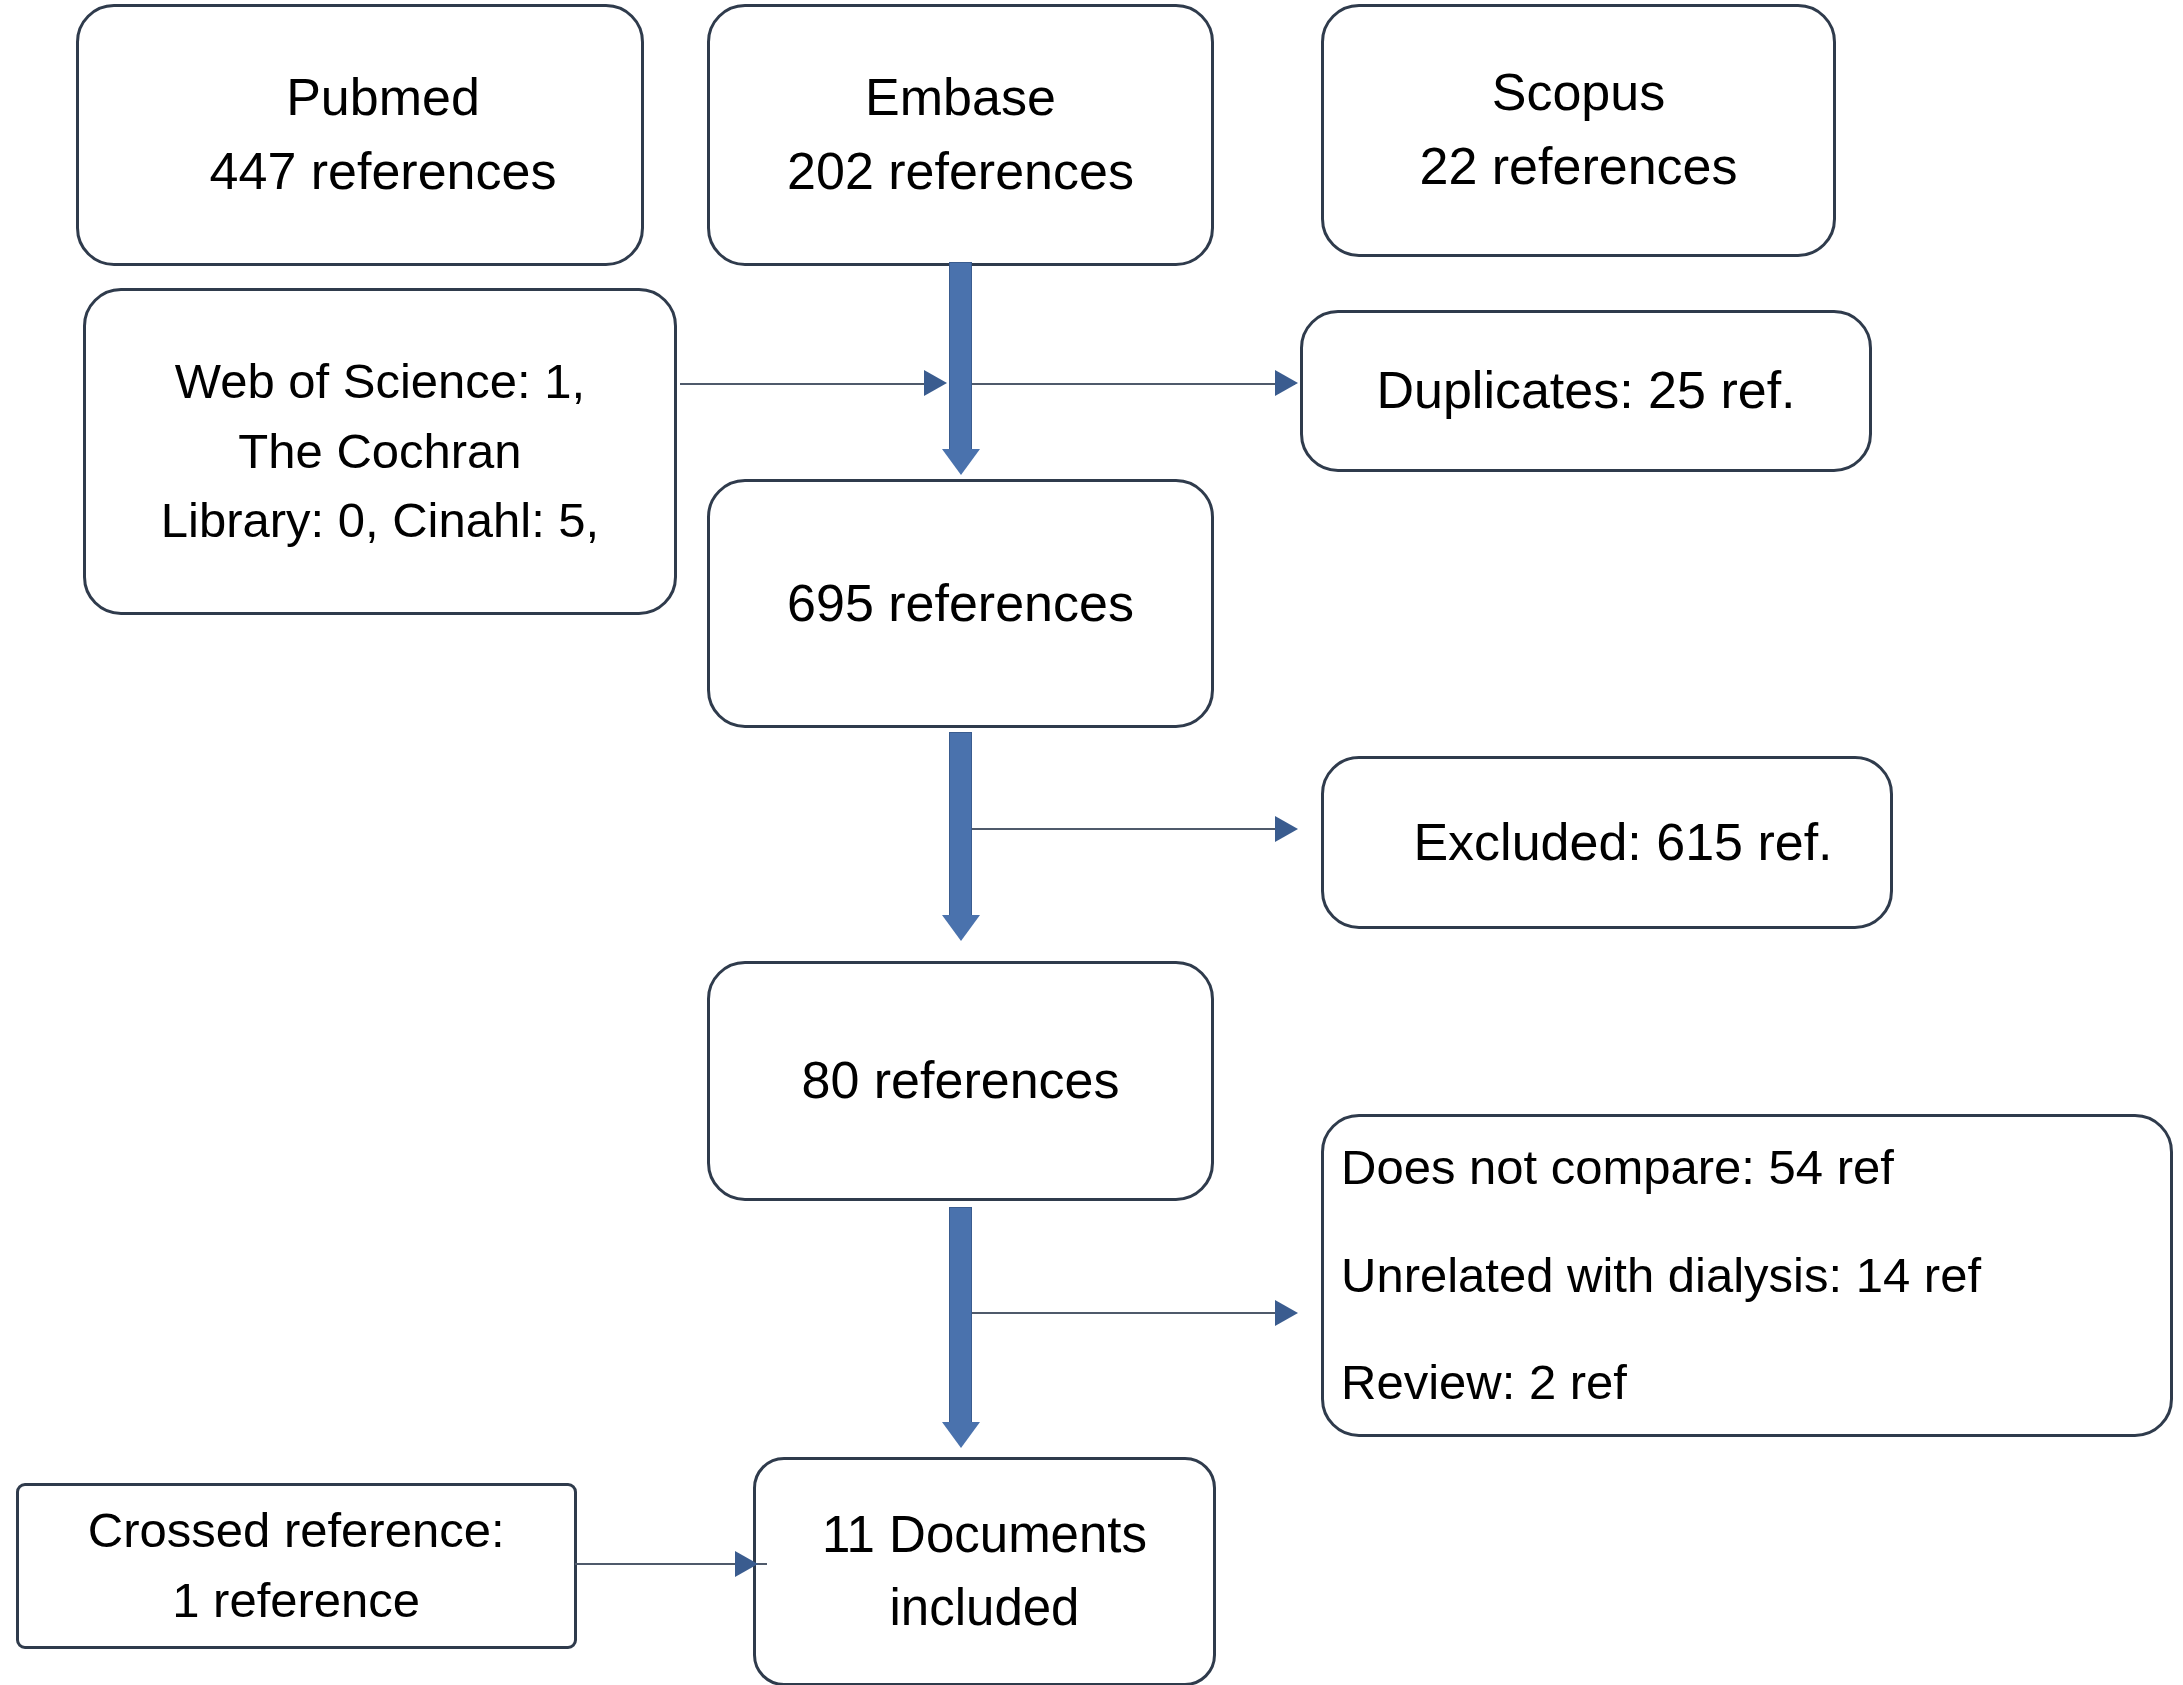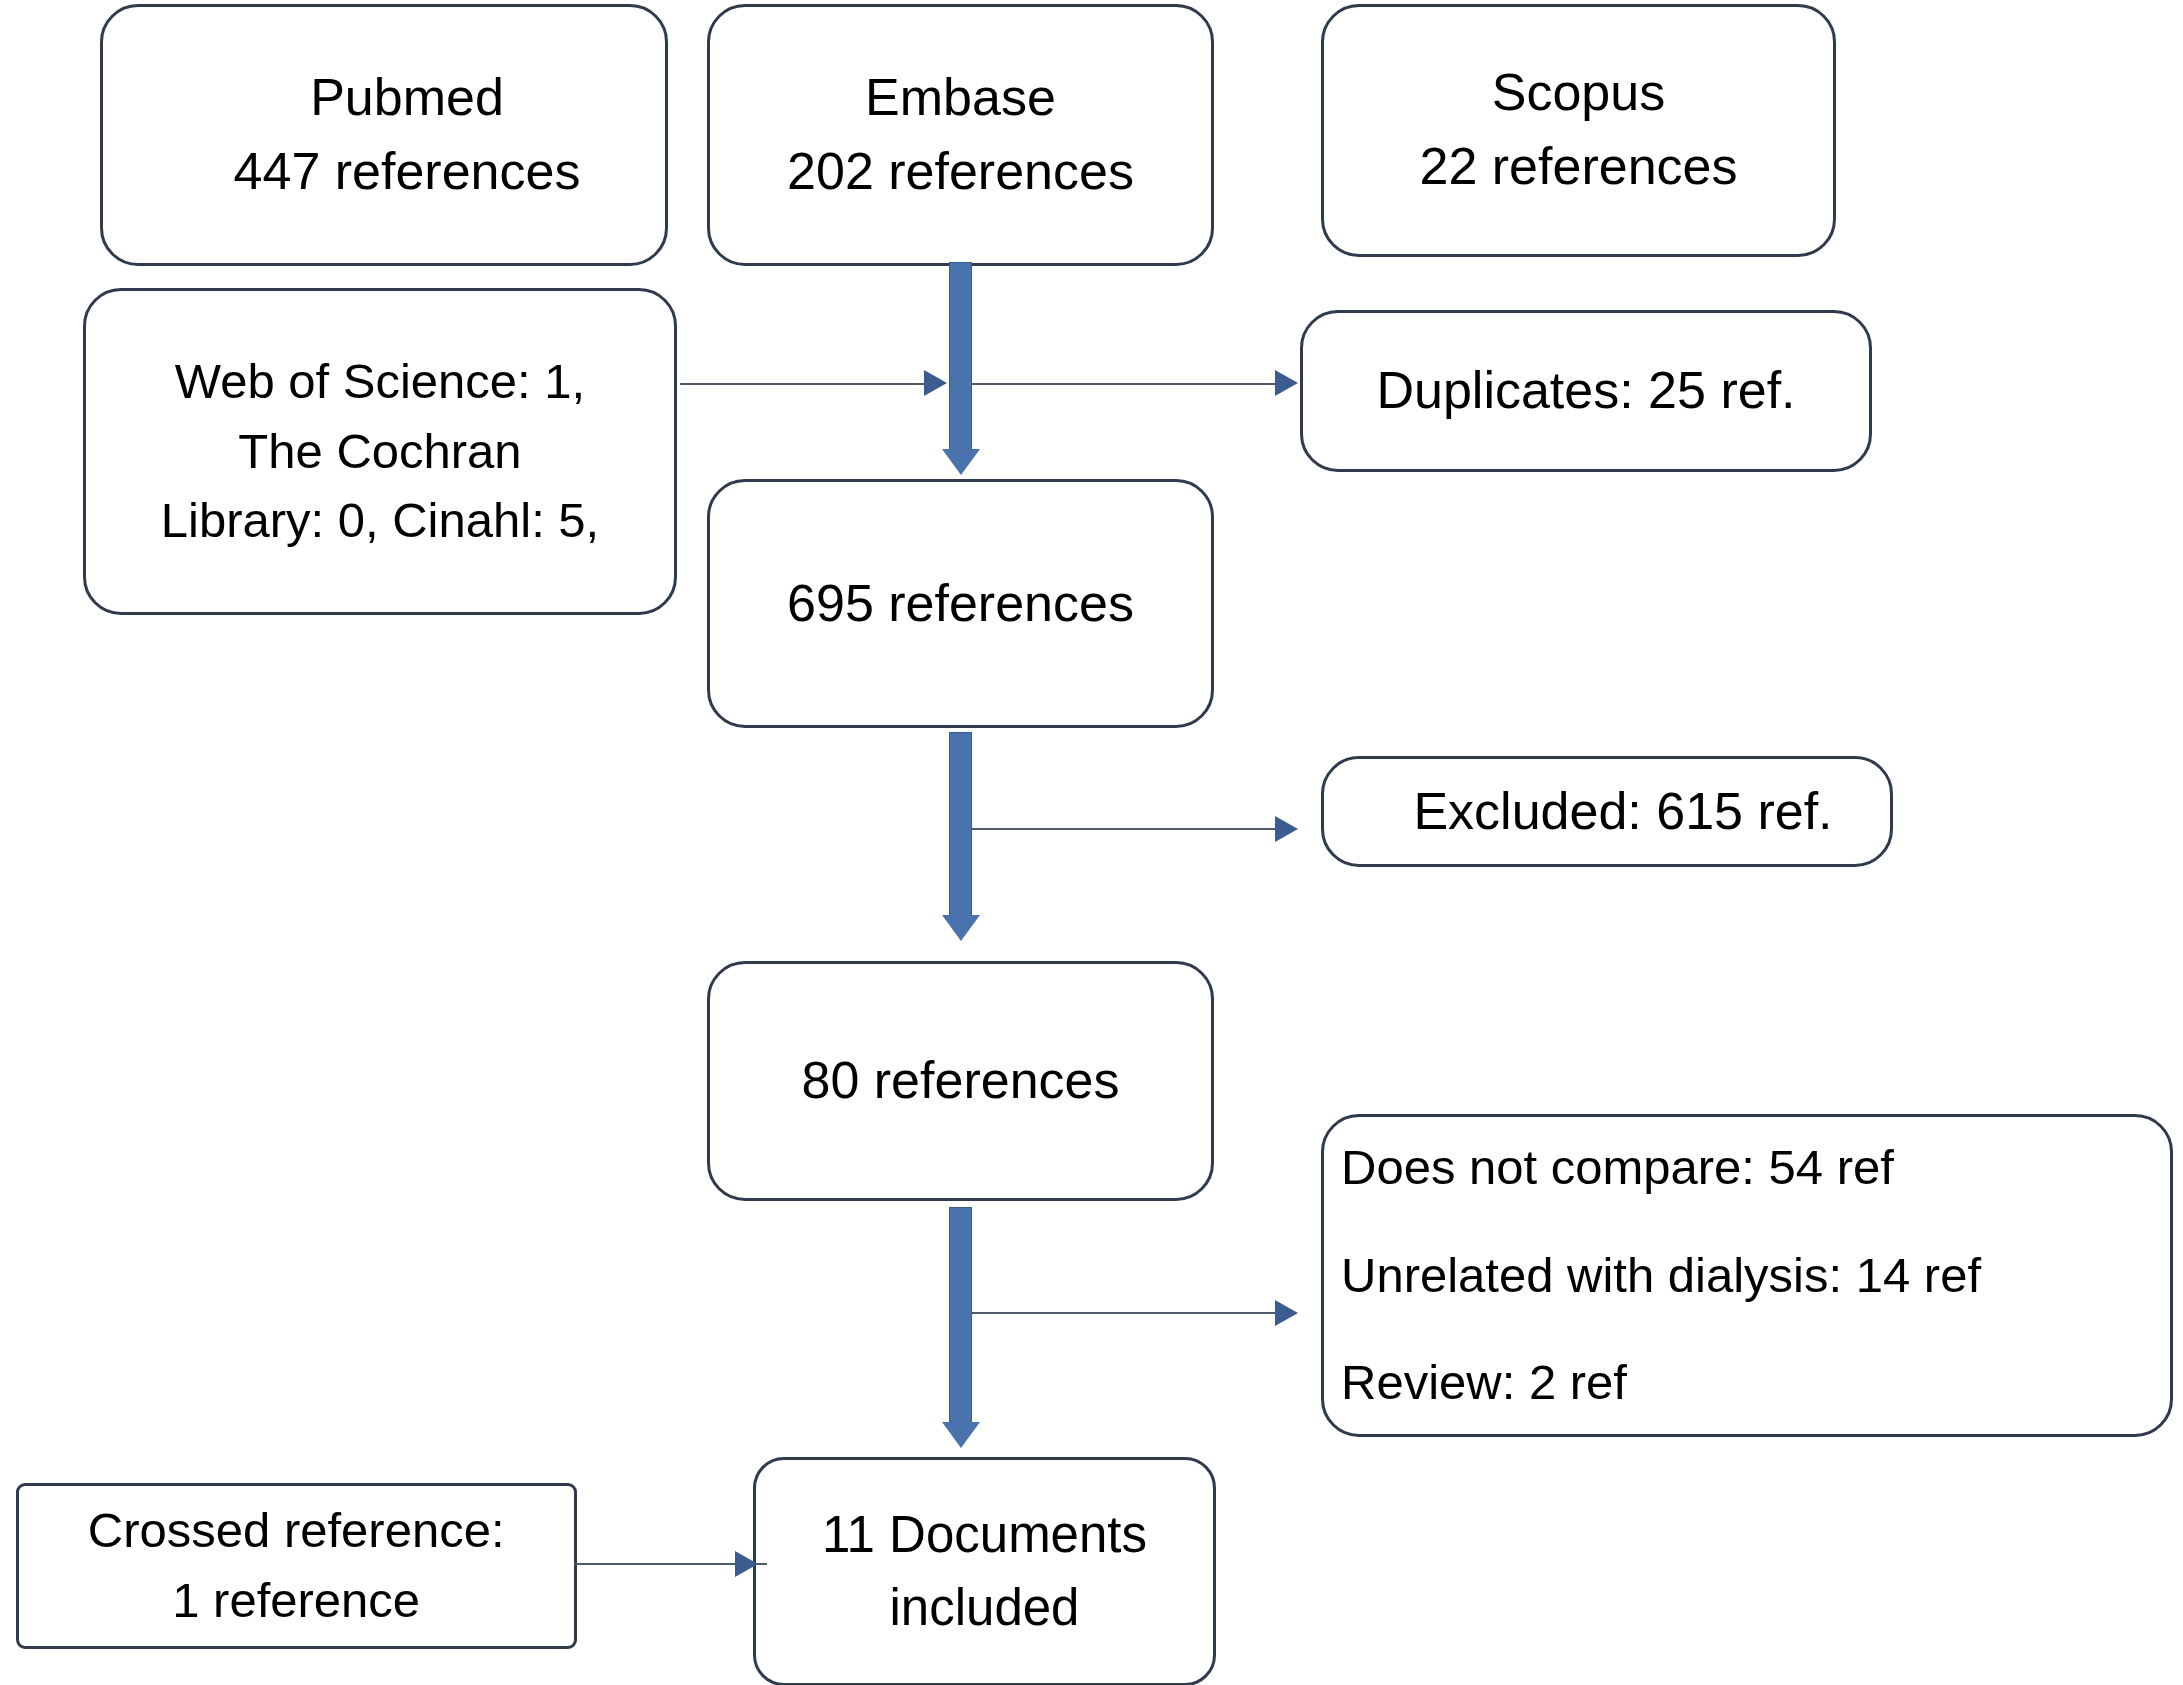--- a/index.html
+++ b/index.html
@@ -71,21 +71,21 @@
     border-top: 13px solid transparent;
     border-bottom: 13px solid transparent;
     border-left: 23px solid #3a5c8f;
   }
 </style>
 </head>
 <body>
 
 <div id="canvas">
 
-  <div class="node" style="left:100px; top:3.5px; width:568px; height:262px; font-size:52px;padding-left:46px;">
+  <div class="node" style="left:76px; top:3.5px; width:568px; height:262px; font-size:52px;padding-left:46px;">
     <span class="line">Pubmed</span>
     <span class="line">447 references</span>
   </div>
 
   <div class="node" style="left:707px; top:3.5px; width:507px; height:262px; font-size:52px;">
     <span class="line">Embase</span>
     <span class="line">202 references</span>
   </div>
 
   <div class="node" style="left:1321px; top:3.5px; width:515px; height:253px; font-size:52px;">
@@ -100,21 +100,21 @@
   </div>
 
   <div class="node" style="left:1300px; top:310px; width:572px; height:162px; font-size:52px;">
     <span class="line">Duplicates: 25 ref.</span>
   </div>
 
   <div class="node" style="left:707px; top:479px; width:507px; height:249px; font-size:52px;">
     <span class="line">695 references</span>
   </div>
 
-  <div class="node" style="left:1321px; top:756px; width:572px; height:111px; font-size:52px;padding-left:32px;">
+  <div class="node" style="left:1321px; top:756px; width:572px; height:173px; font-size:52px;padding-left:32px;">
     <span class="line">Excluded: 615 ref.</span>
   </div>
 
   <div class="node" style="left:707px; top:961px; width:507px; height:240px; font-size:52px;">
     <span class="line">80 references</span>
   </div>
 
   <div class="node left-align" style="left:1321px; top:1114px; width:852px; height:323px; font-size:49px;">
     <span class="line">Does not compare: 54 ref</span>
     <span class="line">Unrelated with dialysis: 14 ref</span>

